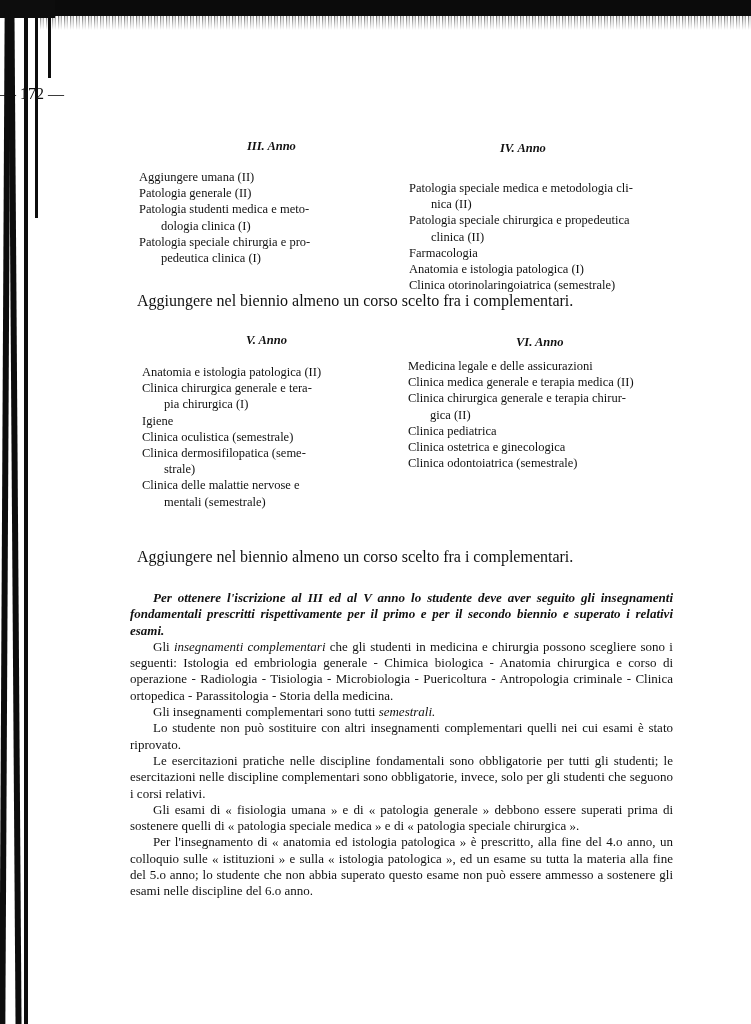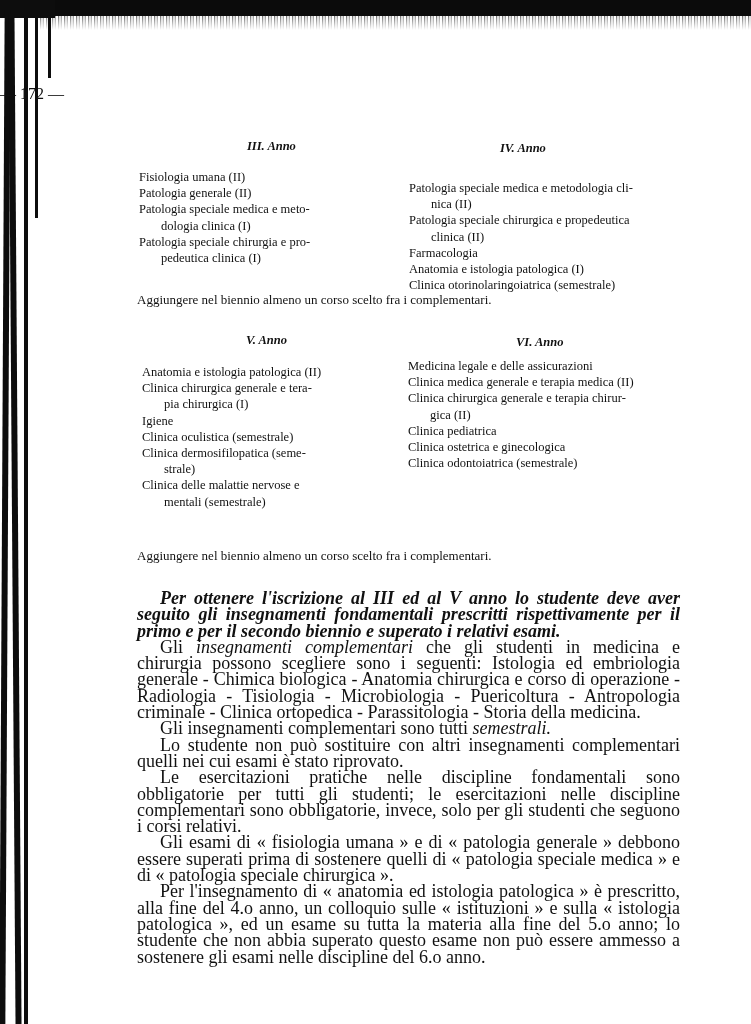--- a/index.html
+++ b/index.html
@@ -32,25 +32,25 @@
     }
     .hdr {
       position: absolute; font-weight: bold; font-size: 12.5px; font-style: italic;
     }
     .col {
       position: absolute; font-size: 12.5px; line-height: 16.2px;
     }
     .col .it { margin: 0; }
     .col .it .cont { display: block; padding-left: 22px; }
     .note {
-      position: absolute; left: 137px; font-size: 13px;
+      position: absolute; left: 137px; font-size: 16px;
     }
     .prose {
-      position: absolute; left: 137px; top: 590px; width: 543px;
-      font-size: 18px; line-height: 16.3px; text-align: justify;
+      position: absolute; left: 130px; top: 590px; width: 543px;
+      font-size: 13px; line-height: 16.3px; text-align: justify;
     }
     .prose p { margin: 0; text-indent: 23px; }
     .prose .lead { font-style: italic; font-weight: bold; }
     em { font-style: italic; }
   </style>
 </head>
 <body>
 
 <div class="topband"></div>
 <div class="topnoise"></div>
@@ -60,23 +60,23 @@
 <div class="binding b3"></div>
 <div class="binding b4"></div>
 <div class="binding b5"></div>
 
 <div class="pageno">— 172 —</div>
 
 <div class="hdr" style="left:247px; top:139px;">III. Anno</div>
 <div class="hdr" style="left:500px; top:141px;">IV. Anno</div>
 
 <div class="col" style="left:139px; top:169px; width:255px;">
-    <div class="it"><span>Fisiologia umana (II)</span></div>
+    <div class="it"><span>Aggiungere umana (II)</span></div>
     <div class="it"><span>Patologia generale (II)</span></div>
-    <div class="it"><span>Patologia speciale medica e meto-</span><span class="cont">dologia clinica (I)</span></div>
+    <div class="it"><span>Patologia studenti medica e meto-</span><span class="cont">dologia clinica (I)</span></div>
     <div class="it"><span>Patologia speciale chirurgia e pro-</span><span class="cont">pedeutica clinica (I)</span></div>
   </div>
 <div class="col" style="left:409px; top:171px; width:272px;margin-top:9px;">
     <div class="it"><span>Patologia speciale medica e metodologia cli-</span><span class="cont">nica (II)</span></div>
     <div class="it"><span>Patologia speciale chirurgica e propedeutica</span><span class="cont">clinica (II)</span></div>
     <div class="it"><span>Farmacologia</span></div>
     <div class="it"><span>Anatomia e istologia patologica (I)</span></div>
     <div class="it"><span>Clinica otorinolaringoiatrica (semestrale)</span></div>
   </div>
 

